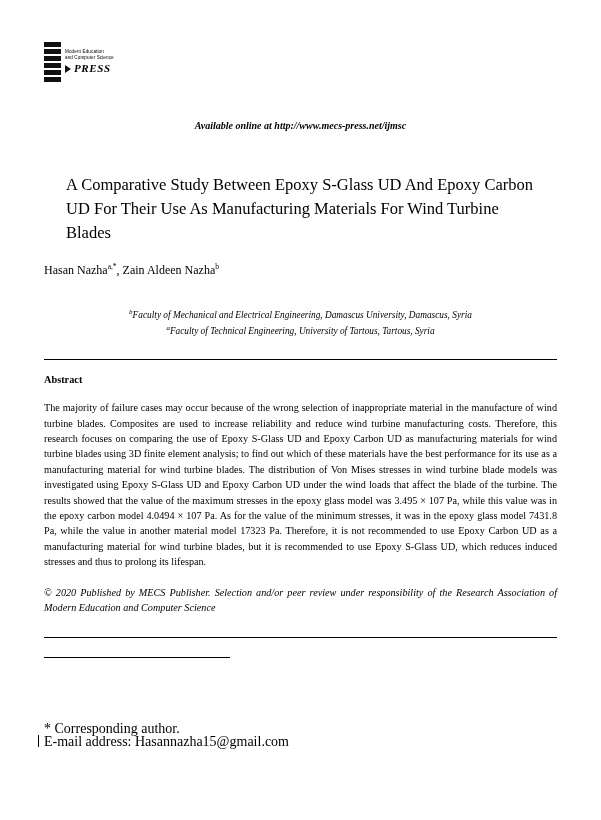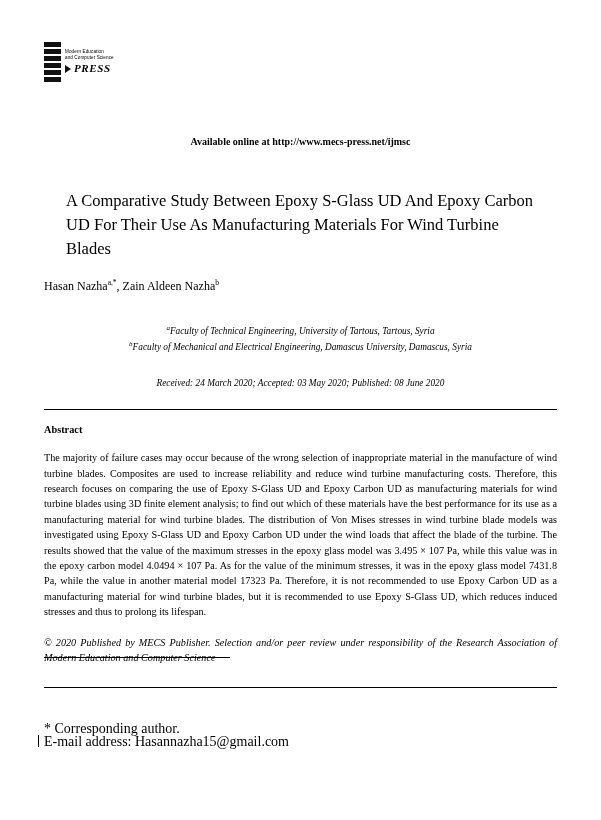--- a/index.html
+++ b/index.html
@@ -107,23 +107,24 @@
     width: 0;
     height: 0;
     border-left: 6px solid #111;
     border-top: 4px solid transparent;
     border-bottom: 4px solid transparent;
   }
 
   
   .available {
     text-align: center;
+    font-style: italic;
     font-weight: bold;
     font-size: 10px;
-    margin-top: 46px;
+    margin-top: 30px;
   }
 
   
   .title {
     text-align: left;
     font-size: 16.5px;
     line-height: 24px;
     margin: 42px 22px 0 22px;
     font-weight: normal;
   }
@@ -247,25 +248,24 @@
 
   <div class="available">Available online at http://www.mecs-press.net/ijmsc</div>
 
   <h1 class="title">A Comparative Study Between Epoxy S-Glass UD And Epoxy Carbon UD For Their Use As Manufacturing Materials For Wind Turbine Blades</h1>
 
   <div class="authors">
     <span>Hasan Nazha</span><sup>a,*</sup><span>, </span><span>Zain Aldeen Nazha</span><sup>b</sup>
   </div>
 
   <div class="affils">
+    <div><sup>b</sup><span>Faculty of Mechanical and Electrical Engineering, Damascus University, Damascus, Syria</span></div>
     <div><sup>a</sup><span>Faculty of Technical Engineering, University of Tartous, Tartous, Syria</span></div>
-    <div><sup>b</sup><span>Faculty of Mechanical and Electrical Engineering, Damascus University, Damascus, Syria</span></div>
-  </div>
-
-  <div class="dates">Received: 24 March 2020; Accepted: 03 May 2020; Published: 08 June 2020</div>
+  </div>
+
 
   <hr class="rule">
 
   <div class="abstract-heading">Abstract</div>
   <div class="abstract-body">The majority of failure cases may occur because of the wrong selection of inappropriate material in the manufacture of wind turbine blades. Composites are used to increase reliability and reduce wind turbine manufacturing costs. Therefore, this research focuses on comparing the use of Epoxy S-Glass UD and Epoxy Carbon UD as manufacturing materials for wind turbine blades using 3D finite element analysis; to find out which of these materials have the best performance for its use as a manufacturing material for wind turbine blades. The distribution of Von Mises stresses in wind turbine blade models was investigated using Epoxy S-Glass UD and Epoxy Carbon UD under the wind loads that affect the blade of the turbine. The results showed that the value of the maximum stresses in the epoxy glass model was 3.495 × 107 Pa, while this value was in the epoxy carbon model 4.0494 × 107 Pa. As for the value of the minimum stresses, it was in the epoxy glass model 7431.8 Pa, while the value in another material model 17323 Pa. Therefore, it is not recommended to use Epoxy Carbon UD as a manufacturing material for wind turbine blades, but it is recommended to use Epoxy S-Glass UD, which reduces induced stresses and thus to prolong its lifespan.</div>
 
 
   <div class="copyright">© 2020 Published by MECS Publisher. Selection and/or peer review under responsibility of the Research Association of Modern Education and Computer Science</div>
 
   <hr class="rule" style="margin-top:22px">

